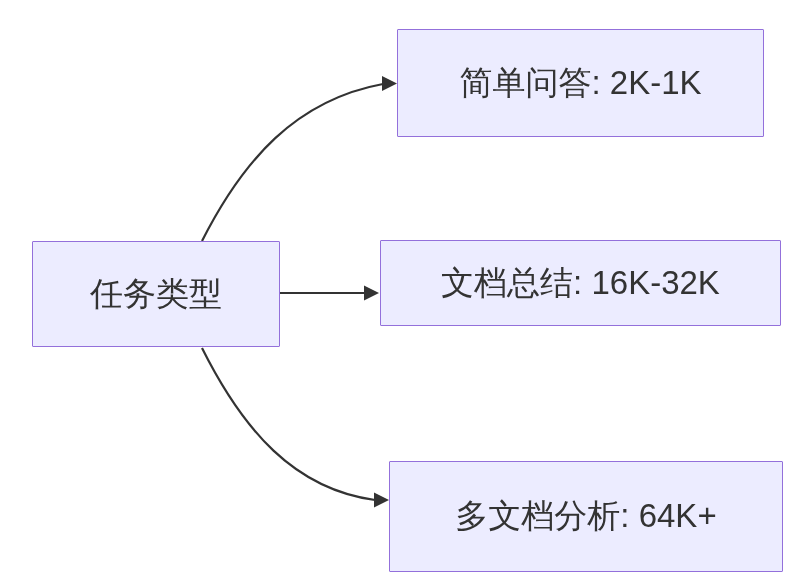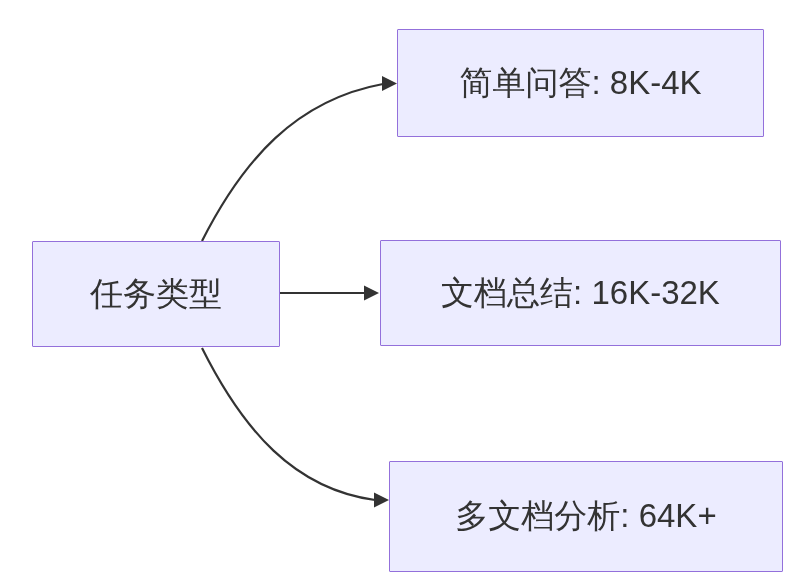--- a/index.html
+++ b/index.html
@@ -40,21 +40,21 @@
     color: #333333;
     font-size: 33px;
     display: flex;
     align-items: center;
     justify-content: center;
     text-align: center;
     white-space: nowrap;
   }
   .node-root   { left: 32px;  top: 241px; width: 248px; height: 106px; }
   .node-qa     { left: 397px; top: 29px;  width: 367px; height: 108px; }
-  .node-doc    { left: 380px; top: 240px; width: 401px; height: 106px; }
+  .node-doc    { left: 380px; top: 240px; width: 401px; height: 86px; }
   .node-multi  { left: 389px; top: 461px; width: 394px; height: 111px; }
 </style>
 </head>
 <body>
 
 <div class="canvas">
 
   <svg class="edge-layer" width="787" height="572" viewBox="0 0 787 572" xmlns="http://www.w3.org/2000/svg">
 
     <path class="edge" d="M 202 241 C 243 160, 296 100, 383 84" stroke="#333333"></path>
@@ -65,21 +65,21 @@
 
     <path class="edge" d="M 202 348 C 243 430, 294 489, 375 500" stroke="#333333"></path>
     <polygon class="arrowhead" points="389,500 374,492.5 374,507.5" fill="#333333"></polygon>
   </svg>
 
   <div class="node node-root">
     <span>任务类型</span>
   </div>
 
   <div class="node node-qa">
-    <span>简单问答: 8K-4K</span>
+    <span>简单问答: 2K-1K</span>
   </div>
 
   <div class="node node-doc">
     <span>文档总结: 16K-32K</span>
   </div>
 
   <div class="node node-multi">
     <span>多文档分析: 64K+</span>
   </div>
 

